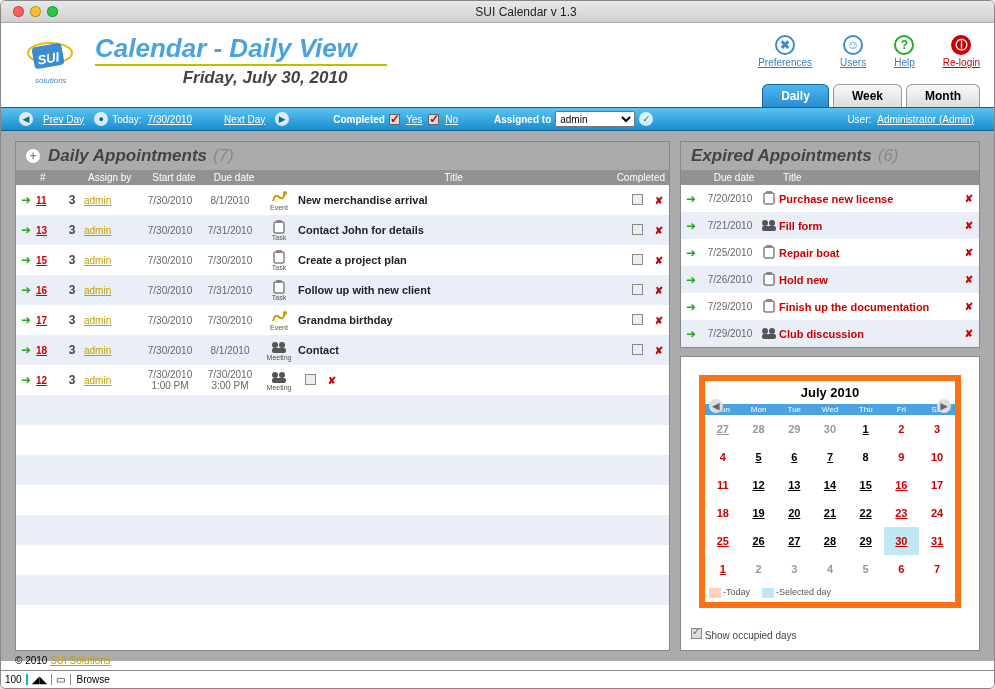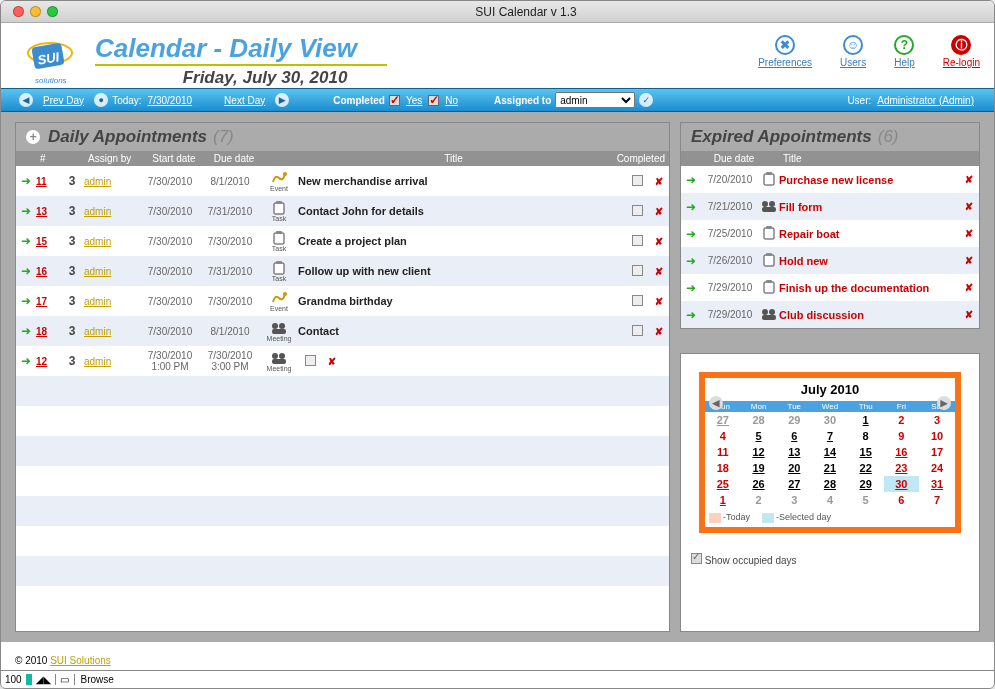--- a/index.html
+++ b/index.html
@@ -77,35 +77,35 @@
 .e-del { width: 20px; text-align: center; color: #c00; font-weight: bold; cursor: pointer; }
 
 
 .minical { border: 6px solid #f97316; margin: 18px; font-size: 10px; }
 .mc-head { text-align: center; font-weight: bold; font-size: 13px; padding: 4px; position: relative; }
 .mc-nav { position: absolute; top: 18px; width: 14px; height: 14px; border-radius: 50%; background: #ddd; color: #666; font-size: 9px; display: flex; align-items: center; justify-content: center; cursor: pointer; }
 .mc-nav.l { left: 4px; } .mc-nav.r { right: 4px; }
 .mc-dow { display: flex; background: #4aa3e0; color: #fff; }
 .mc-dow div { flex: 1; text-align: center; padding: 1px 0; font-size: 8px; }
 .mc-grid { display: flex; flex-wrap: wrap; }
-.mc-cell { width: 14.285%; text-align: center; padding: 2px 0; font-weight: bold; font-size: 11px; }
+.mc-cell { width: 14.285%; text-align: center; padding: 8px 0; font-weight: bold; font-size: 11px; }
 .mc-cell.other { color: #999; }
 .mc-cell.wk { color: #c00; }
 .mc-cell a { text-decoration: underline; cursor: pointer; }
 .mc-cell.today { background: #ffd0c0; }
 .mc-cell.sel { background: #c0e8f4; }
 .legend { font-size: 9px; padding: 4px; color: #555; display: flex; gap: 12px; align-items: center; }
 .sw { width: 12px; height: 10px; display: inline-block; vertical-align: middle; margin-right: 2px; }
 .sw.t { background: #ffd0c0; } .sw.s { background: #c0e8f4; }
 .show-occ { font-size: 10px; padding: 2px 10px; color: #444; }
 
 .footer { position: absolute; bottom: 22px; left: 14px; font-size: 10px; }
 .footer a { color: #c0a000; text-decoration: underline; }
 .statusbar { position: absolute; bottom: 0; left: 0; right: 0; height: 18px; border-top: 1px solid #888; background: #fff; font-size: 10px; display: flex; align-items: center; }
-.statusbar .zoom { border-right: 6px solid #14b8a6; padding: 0 4px; }
+.statusbar .zoom { border-right: 2px solid #14b8a6; padding: 0 4px; }
 .statusbar .ic { padding: 0 4px; border-right: 1px solid #888; }
 </style>
 </head>
 <body>
 
 <div class="window">
   <div class="titlebar">
     <div class="traffic">
       <div class="dot r"></div>
       <div class="dot y"></div>
@@ -128,20 +128,25 @@
       <h2>Friday, July 30, 2010</h2>
     </div>
     <div class="head-icons">
       <div class="hic"><div class="ic" style="border-color:#3a8dd0;color:#3a8dd0">✖</div><a>Preferences</a></div>
       <div class="hic"><div class="ic" style="border-color:#3a8dd0;color:#3a8dd0">☺</div><a>Users</a></div>
       <div class="hic"><div class="ic" style="border-color:#2a2;color:#2a2">?</div><a>Help</a></div>
       <div class="hic red"><div class="ic" style="border-color:#c00;background:#c00;color:#fff">ⓘ</div><a>Re-login</a></div>
     </div>
   </div>
 
+  <div class="tabs">
+    <div class="tab active">Daily</div>
+    <div class="tab">Week</div>
+    <div class="tab">Month</div>
+  </div>
 
   <div class="bluebar">
     <span class="navbtn">◀</span>
     <a>Prev Day</a>
     <span class="navbtn">●</span>
     <span>Today:</span>
     <a>7/30/2010</a>
     <span style="width:20px"></span>
     <a>Next Day</a>
     <span class="navbtn">▶</span>
@@ -310,21 +315,21 @@
           <div class="row"></div>
           <div class="row"></div>
           <div class="row"></div>
           <div class="row"></div>
           <div class="row"></div>
           <div class="row"></div>
           <div class="row"></div>
         </div>
     </div>
 
-    <div style="display:flex;flex-direction:column;gap:24px">
+    <div style="display:flex;flex-direction:column;gap:8px">
       <div class="panel right">
         <div class="phead">
           <span>Expired Appointments</span>
           <span class="cnt">(6)</span>
         </div>
         <div class="colh">
           <div style="width:20px"></div>
           <div style="width:58px;text-align:center">Due date</div>
           <div style="width:20px"></div>
           <div style="flex:1">Title</div>

